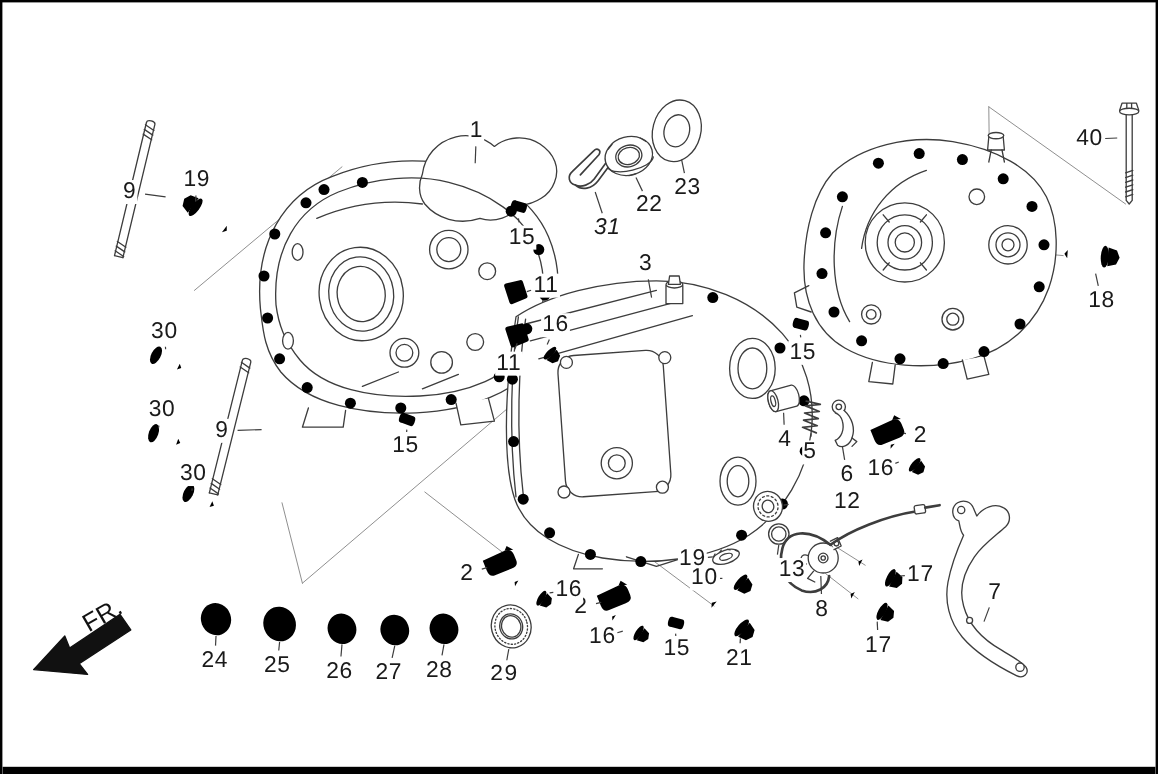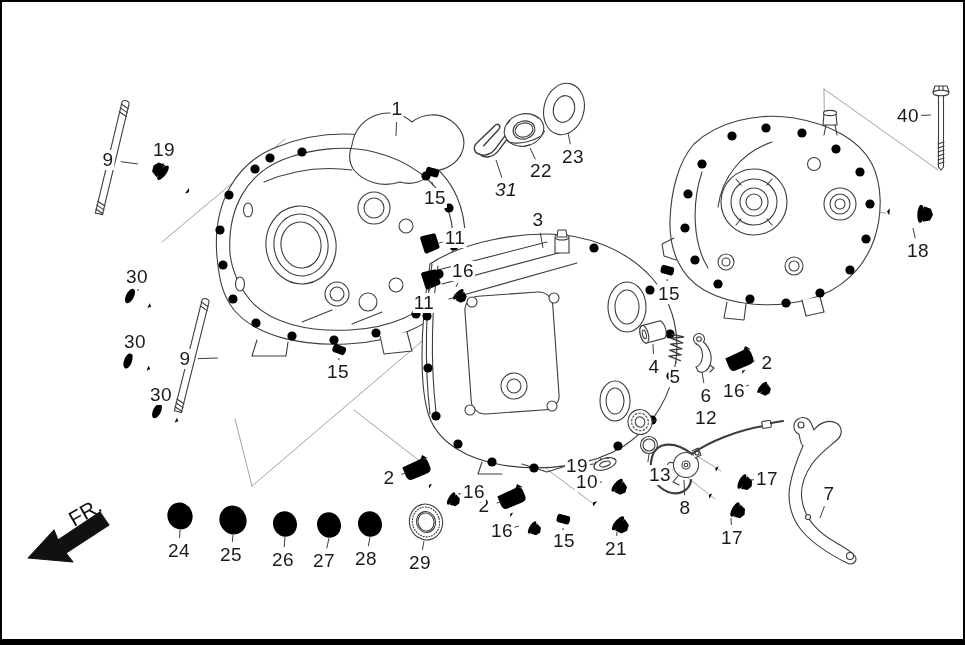--- a/index.html
+++ b/index.html
@@ -468,17 +468,17 @@
       <div class="callout" style="left: 562px; top: 539px;">15</div>
       <div class="callout" style="left: 500px; top: 529px;">16</div>
       <div class="callout" style="left: 482px; top: 504px;">2</div>
       <div class="callout" style="left: 472px; top: 490px;">16</div>
       <div class="callout" style="left: 387px; top: 476px;">2</div>
       <div class="callout" style="left: 177px; top: 549px;">24</div>
       <div class="callout" style="left: 229px; top: 553px;">25</div>
       <div class="callout" style="left: 281px; top: 558px;">26</div>
       <div class="callout" style="left: 322px; top: 559px;">27</div>
       <div class="callout" style="left: 364px; top: 557px;">28</div>
-      <div class="callout" style="left: 418px; top: 561px;">29</div>
+      <div class="callout" style="left: 418px; top: 561px; font-family: Liberation Mono, monospace;">29</div>
     </div>
 
 <div id="bottom-bar"></div>
 </div>
 
 </body></html>

